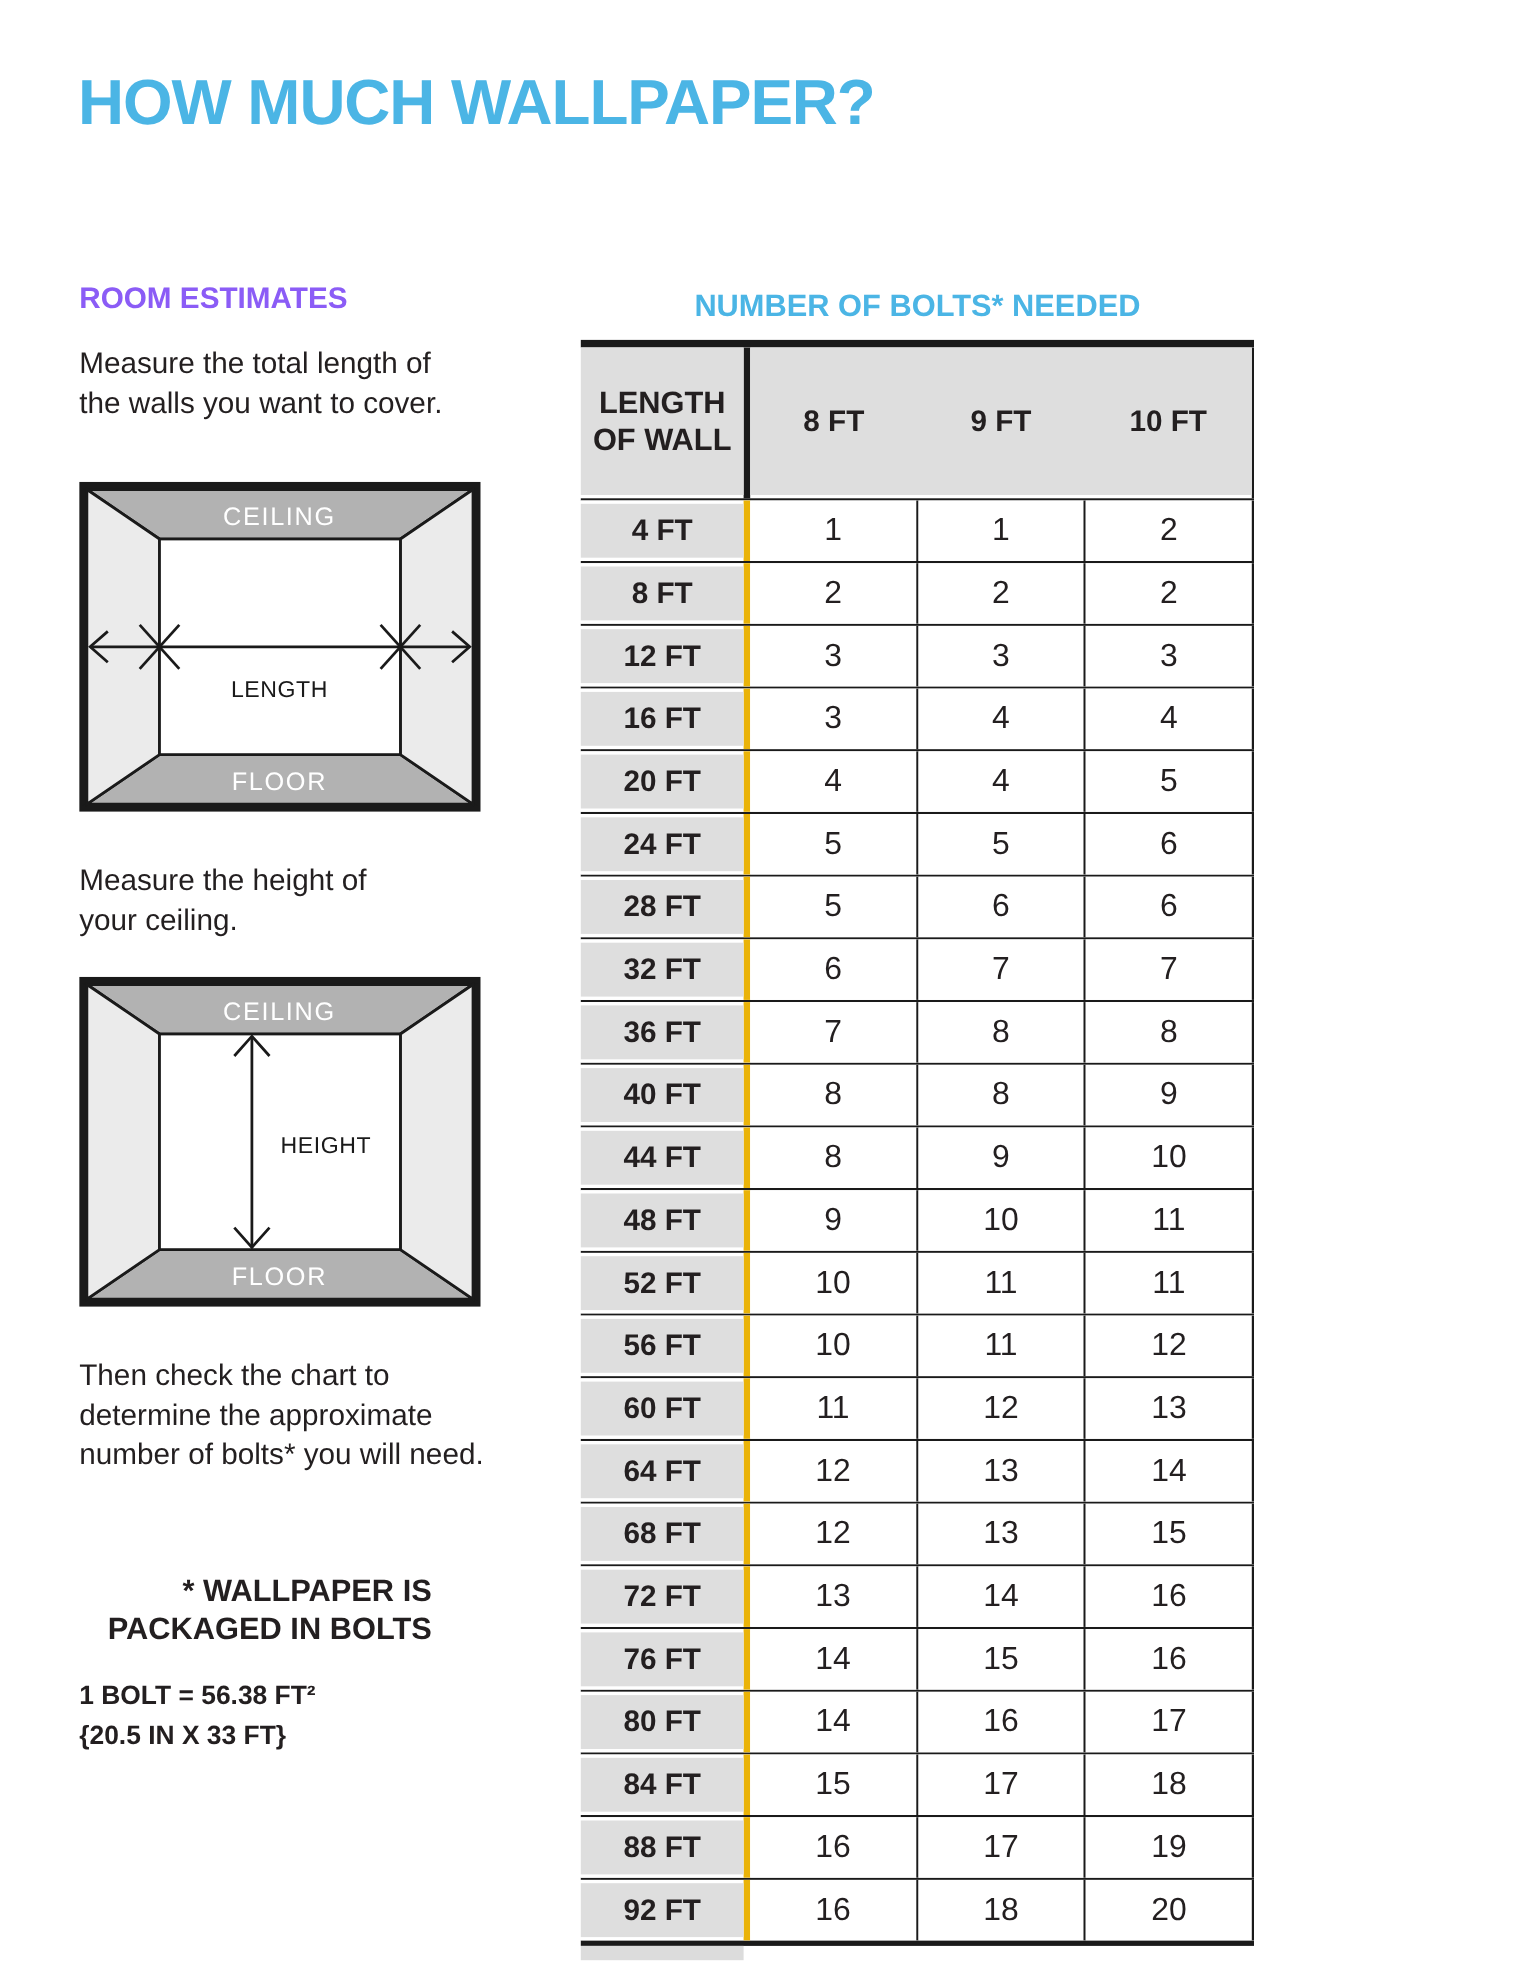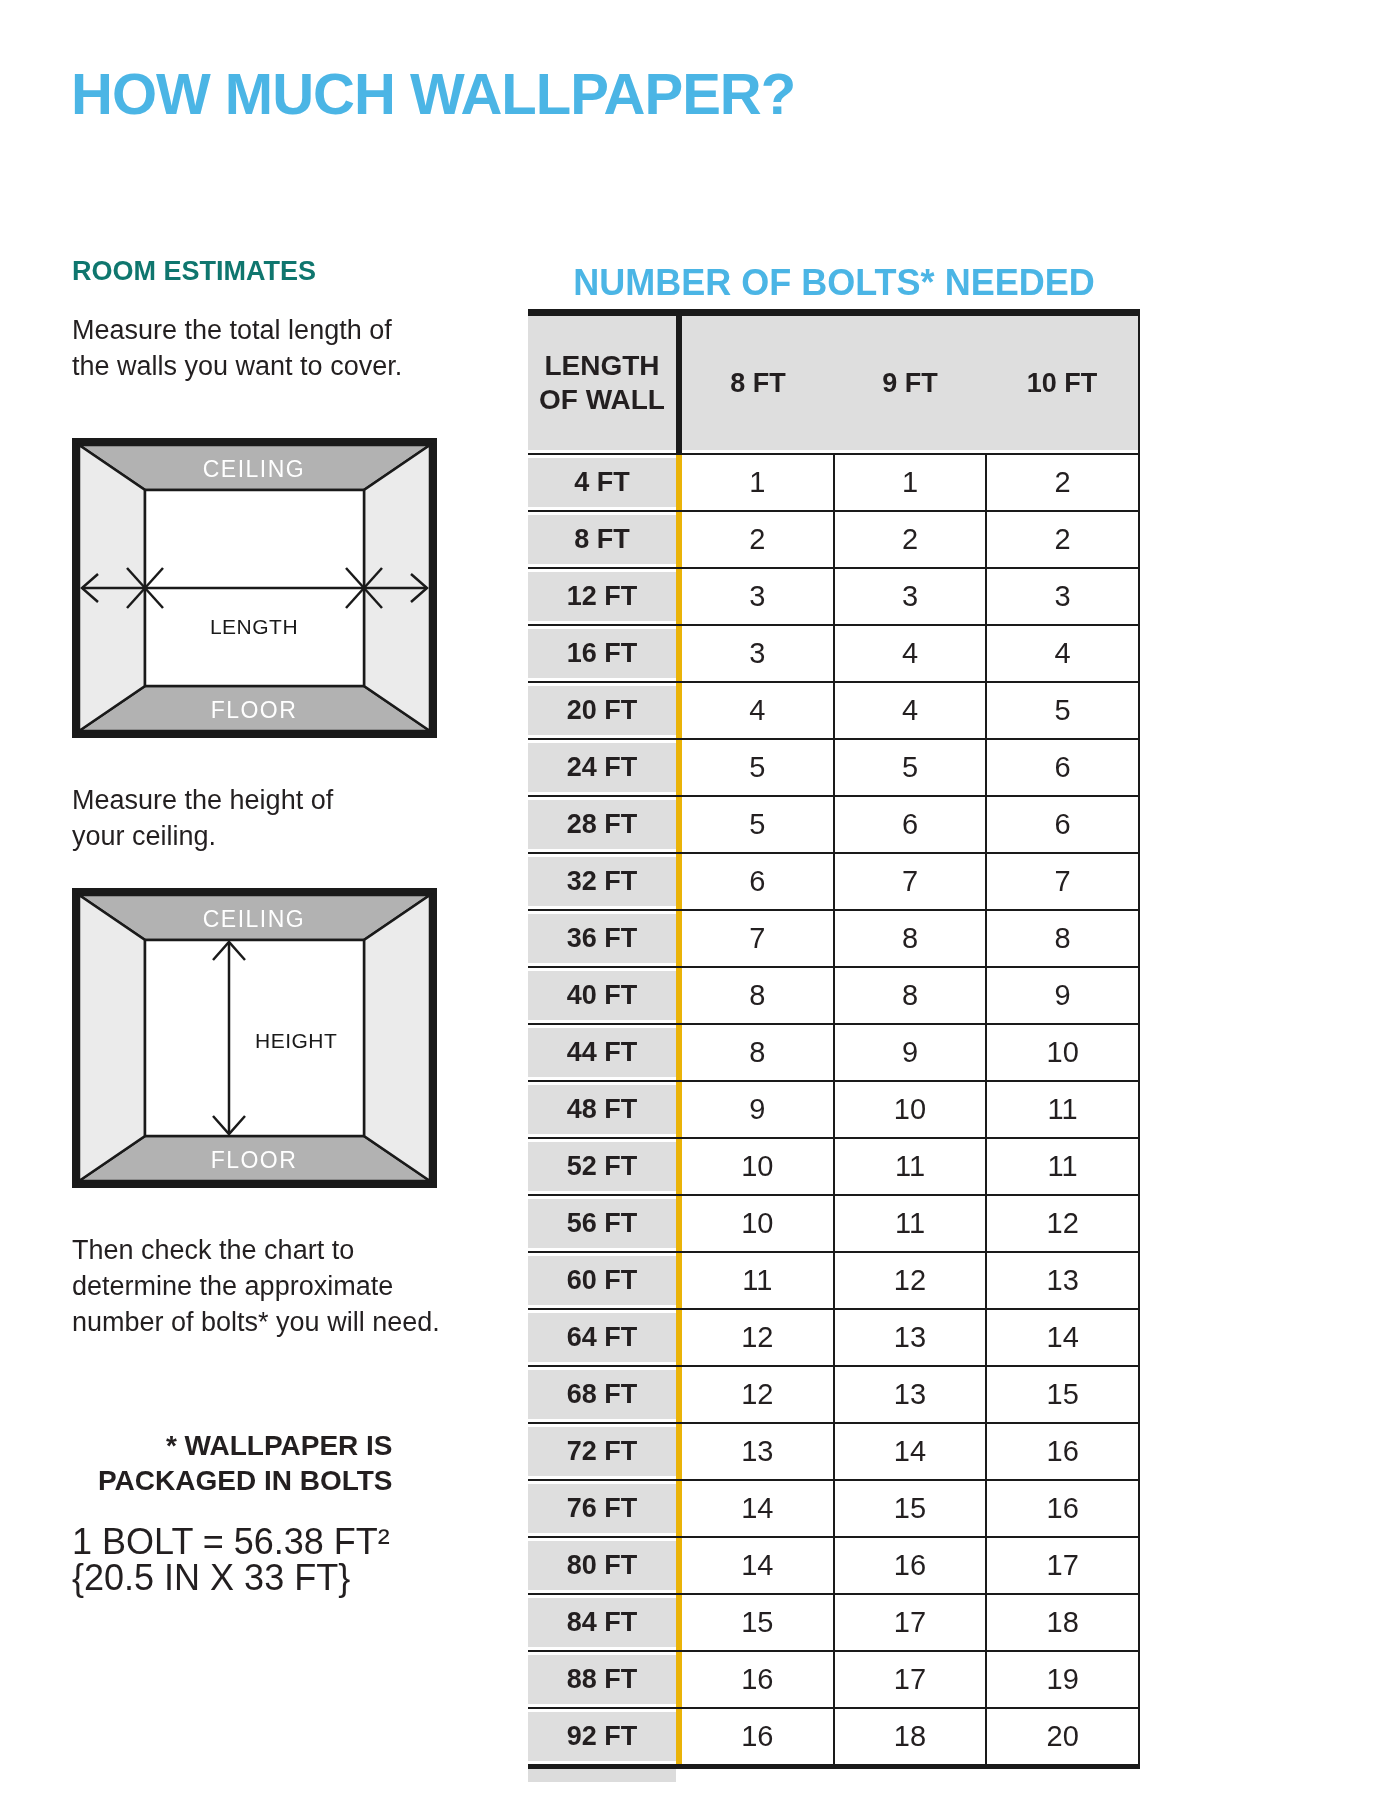--- a/index.html
+++ b/index.html
@@ -11,33 +11,33 @@
 
   .section-heading{position:absolute;left:72px;top:256px;font-size:27px;font-weight:bold;}
 
   .para{position:absolute;left:72px;font-size:27px;line-height:36px;}
   #para1{top:312px;}
   #para2{top:782px;}
   #para3{top:1232px;}
 
   .footnote{position:absolute;left:72px;top:1428px;font-size:28px;line-height:35px;font-weight:bold;text-align:right;}
   .footnote .indent{padding-left:26px;}
-  .boltspec{position:absolute;left:72px;top:1524px;font-size:36px;line-height:36px;font-weight:normal;}
+  .boltspec{position:absolute;left:72px;top:1524px;font-size:24px;line-height:36px;font-weight:bold;}
 
   .diagram{position:absolute;left:72px;width:365px;height:300px;}
   #diagram1{top:438px;}
   #diagram2{top:888px;}
   .diagram svg{display:block;width:100%;height:100%;}
   .room-label{font-family:"Liberation Sans","DejaVu Sans",sans-serif;font-size:23px;
               letter-spacing:1.5px;fill:#fff;}
   .dim-label{font-family:"Liberation Sans","DejaVu Sans",sans-serif;font-size:21px;
              letter-spacing:0.5px;fill:#1a1a1a;}
 
   .table-heading{position:absolute;left:528px;top:262px;width:612px;text-align:center;
-                 font-size:36px;font-weight:bold;}
+                 font-size:28px;font-weight:bold;}
 
   .bolts-table{position:absolute;left:528px;top:309px;width:612px;
                border-top:7px solid #1a1a1a;border-bottom:5px solid #1a1a1a;box-sizing:border-box;}
   .thead{display:grid;grid-template-columns:154px 1fr;height:137px;background:#fff;}
   .corner-cell{border-right:6px solid #1a1a1a;box-sizing:border-box;}
   .corner-inner{height:calc(100% - 3px);background:#dedede;display:flex;flex-direction:column;
                 align-items:center;justify-content:center;font-size:28px;font-weight:bold;line-height:34px;}
   .head-right{box-sizing:border-box;border-right:2.5px solid #1a1a1a;}
   .head-right-inner{height:calc(100% - 3px);background:#dedede;display:flex;flex-direction:column;}
   .hoc{flex:0 0 78px;display:flex;align-items:center;justify-content:center;
@@ -57,21 +57,21 @@
 
   .table-stub{position:absolute;left:528px;width:148px;height:13px;background:#dcdcdc;}
 </style>
 </head>
 <body>
 
 <div class="page">
 
   <div class="title" style="color:#4bb5e5;">HOW MUCH WALLPAPER?</div>
 
-  <div class="section-heading" style="color:#0f766e;">ROOM ESTIMATES</div>
+  <div class="section-heading" style="color:#8b5cf6;">ROOM ESTIMATES</div>
 
   <div class="para" id="para1">
     <div>Measure the total length of</div>
     <div>the walls you want to cover.</div>
   </div>
 
   <div class="diagram" id="diagram1">
     <svg viewBox="0 0 365 300">
       <rect x="3.5" y="3.5" width="358" height="293" fill="#ffffff" stroke="#1a1a1a" stroke-width="7"></rect>
       <polygon points="7,7 358,7 292,52 73,52" fill="#b2b2b2" stroke="#1a1a1a" stroke-width="2.5"></polygon>

